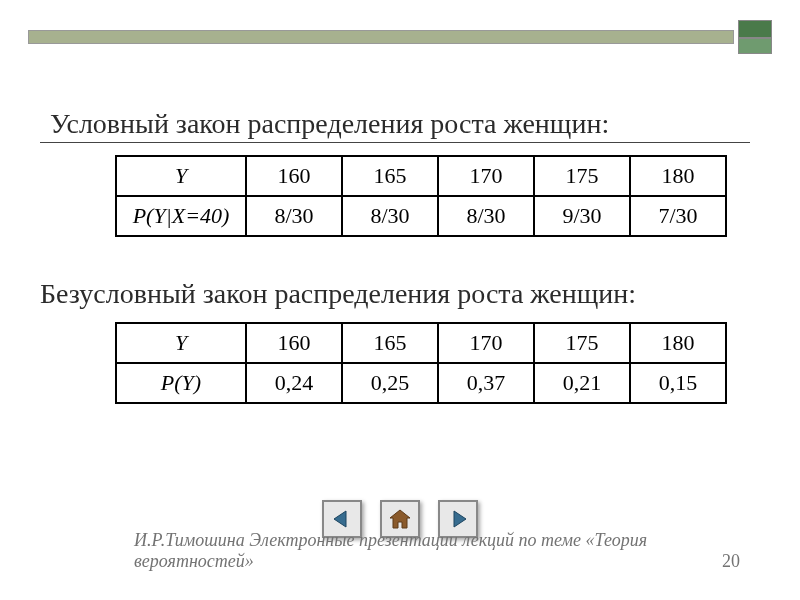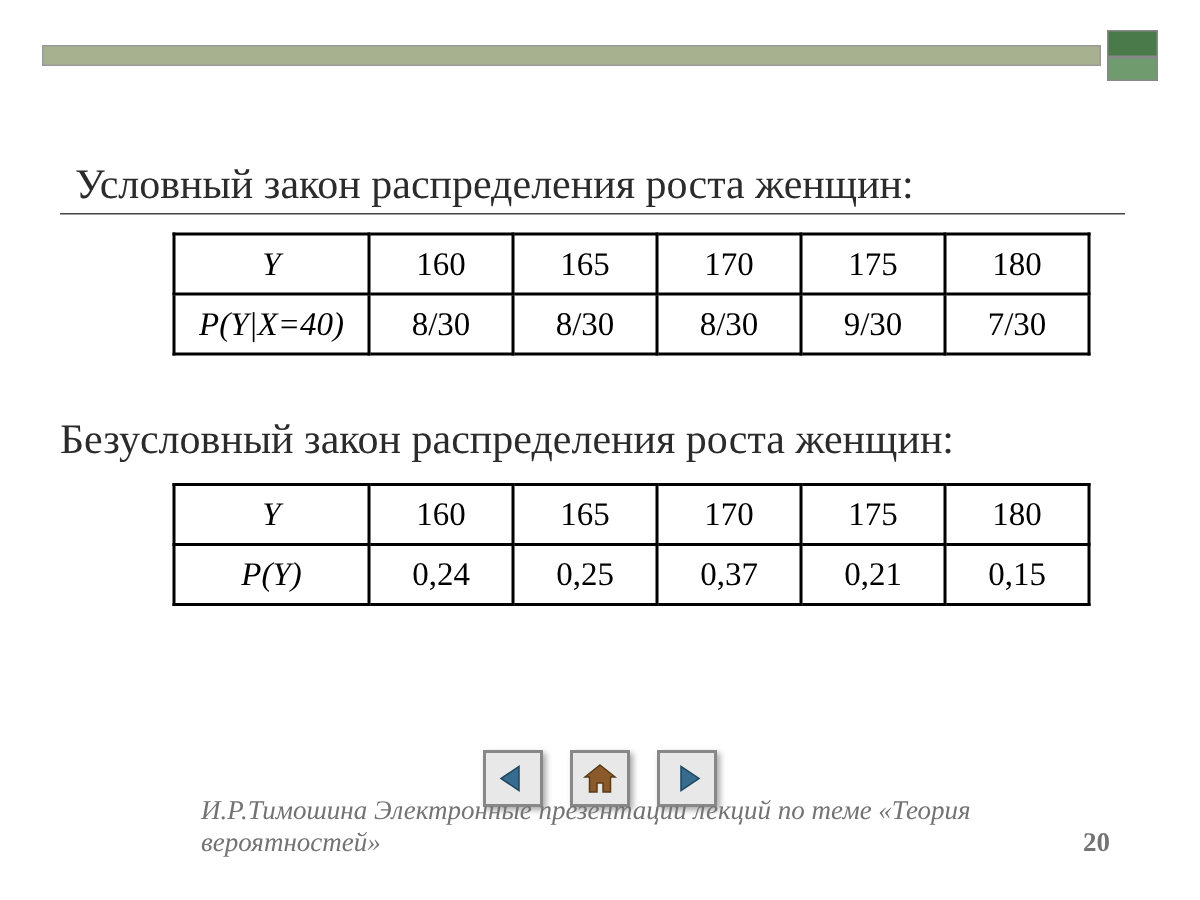--- a/index.html
+++ b/index.html
@@ -106,21 +106,20 @@
     font-style: italic;
     color: #737373;
     font-family: Georgia, "Times New Roman", serif;
     margin-left: 24px;
   }
   .pagenum {
     position: absolute;
     right: 0;
     bottom: 0;
     font-style: normal;
-    font-weight: bold;
   }
 </style>
 </head>
 <body>
 
 <div class="topbar">
   <div class="bar-olive"></div>
   <div class="bar-green-top"></div>
   <div class="bar-green-bottom"></div>
 </div>

